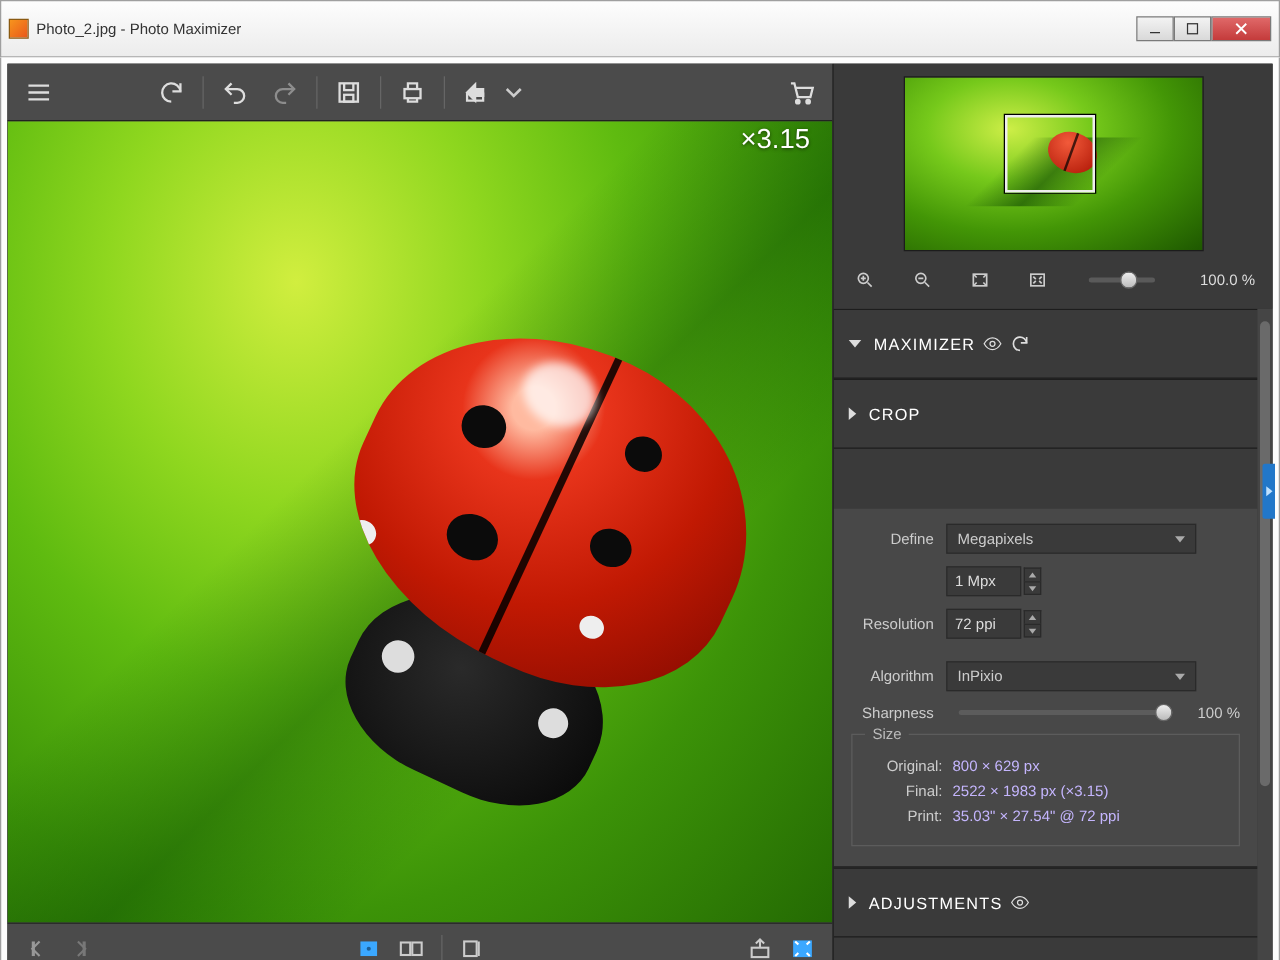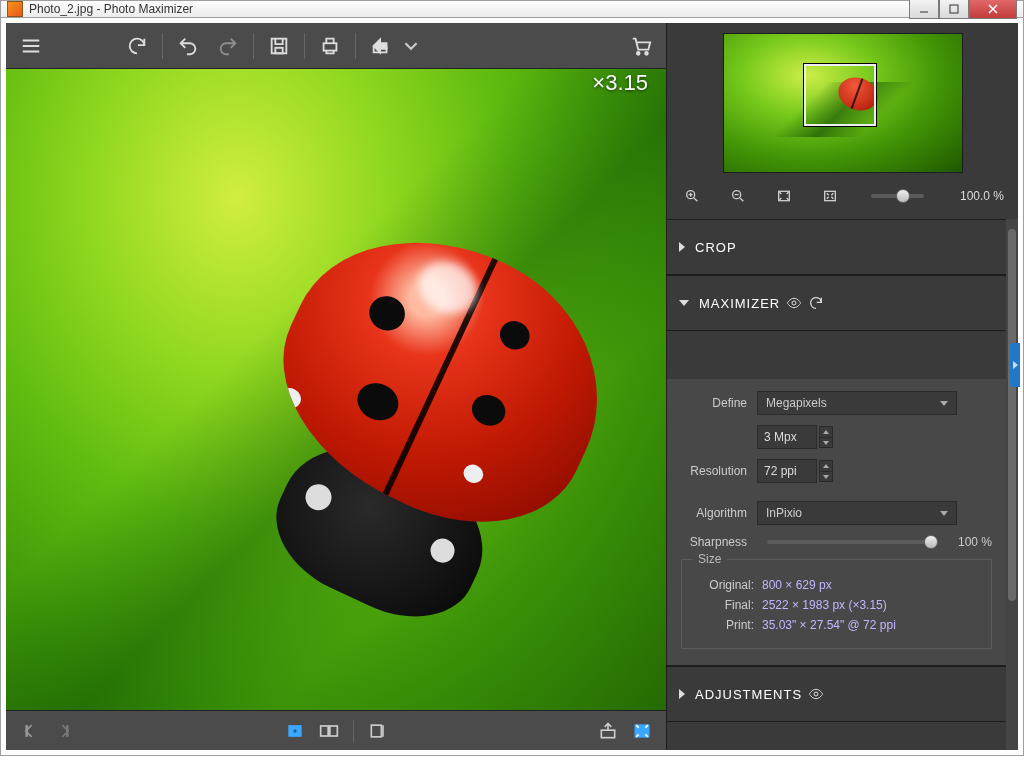--- a/index.html
+++ b/index.html
@@ -1,19 +1,19 @@
 <!DOCTYPE html>
 <html><head>
 <meta charset="utf-8">
 <style>
 * { margin: 0; padding: 0; box-sizing: border-box; }
 body { font-family: "Segoe UI", Arial, sans-serif; font-size: 12px; background: #fff; width: 1024px; height: 768px; overflow: hidden; user-select: none; color: #ccc; }
 
 
-.titlebar { height: 18px; background: linear-gradient(#fdfdfd,#ececec); border: 1px solid #9f9f9f; display: flex; align-items: center; padding: 0 6px; }
+.titlebar { height: 46px; background: linear-gradient(#fdfdfd,#ececec); border: 1px solid #9f9f9f; display: flex; align-items: center; padding: 0 6px; }
 .titlebar .app-icon { width: 16px; height: 16px; background: linear-gradient(135deg,#f7941d,#e9581b); border: 1px solid #8a5a12; margin-right: 6px; }
 .titlebar .title { color: #333; }
 .winbtns { margin-left: auto; display: flex; gap: 0; }
 .winbtns div { width: 30px; height: 20px; border: 1px solid #7a7a7a; background: linear-gradient(#f3f3f3,#d9d9d9); display: flex; align-items: center; justify-content: center; }
 .winbtns .close { background: linear-gradient(#e06969,#c43b3b); width: 48px; }
 .winbtns svg { width: 10px; height: 10px; }
 
 .outer { border: 1px solid #9f9f9f; border-top: none; height: 738px; padding: 5px; background: #fdfdfd; display: flex; }
 .app { flex: 1; display: flex; background: #2f2f2f; position: relative; }
 
@@ -313,61 +313,61 @@
         <div class="slider">
               <div class="knob"></div>
             </div>
         <div class="pct">100.0 %</div>
       </div>
     </div>
 
     <div class="panels">
 
       <div class="panel-head">
-        <div class="bgimg crop-bg">
-              <div class="hands"></div>
-            </div>
-        <div class="tri closed"></div>
-        <span>CROP</span>
-      </div>
-
-      <div class="panel-head">
         <div class="bgimg max-bg">
           <div class="dial"></div>
           <span class="minmax2">min</span>
           <span class="minmax">max</span>
         </div>
         <div class="tri open"></div>
         <span>MAXIMIZER</span>
         <span class="eye-ico">
               <svg viewBox="0 0 24 24">
                 <path d="M2 12s4-7 10-7 10 7 10 7-4 7-10 7S2 12 2 12z"></path>
                 <circle cx="12" cy="12" r="3"></circle>
               </svg>
             </span>
         <span class="undo-sm">
               <svg viewBox="0 0 24 24">
                 <path d="M20 11A8 8 0 1 0 12 20"></path>
                 <path d="M20 4v7h-7"></path>
               </svg>
             </span>
+      </div>
+
+      <div class="panel-head">
+        <div class="bgimg crop-bg">
+              <div class="hands"></div>
+            </div>
+        <div class="tri closed"></div>
+        <span>CROP</span>
       </div>
 
       <div class="panel-body">
         <div class="row">
           <div class="lbl">Define</div>
           <div class="select">
             <span>Megapixels</span>
             <span class="dd"></span>
           </div>
         </div>
         <div class="row">
           <div class="lbl"></div>
           <div class="numinput">
-                <span>3 Mpx</span>
+                <span>1 Mpx</span>
               </div>
           <div class="spinbtns">
                 <div>
                   <span class="spinup"></span>
                 </div>
                 <div>
                   <span class="spindown"></span>
                 </div>
               </div>
         </div>

